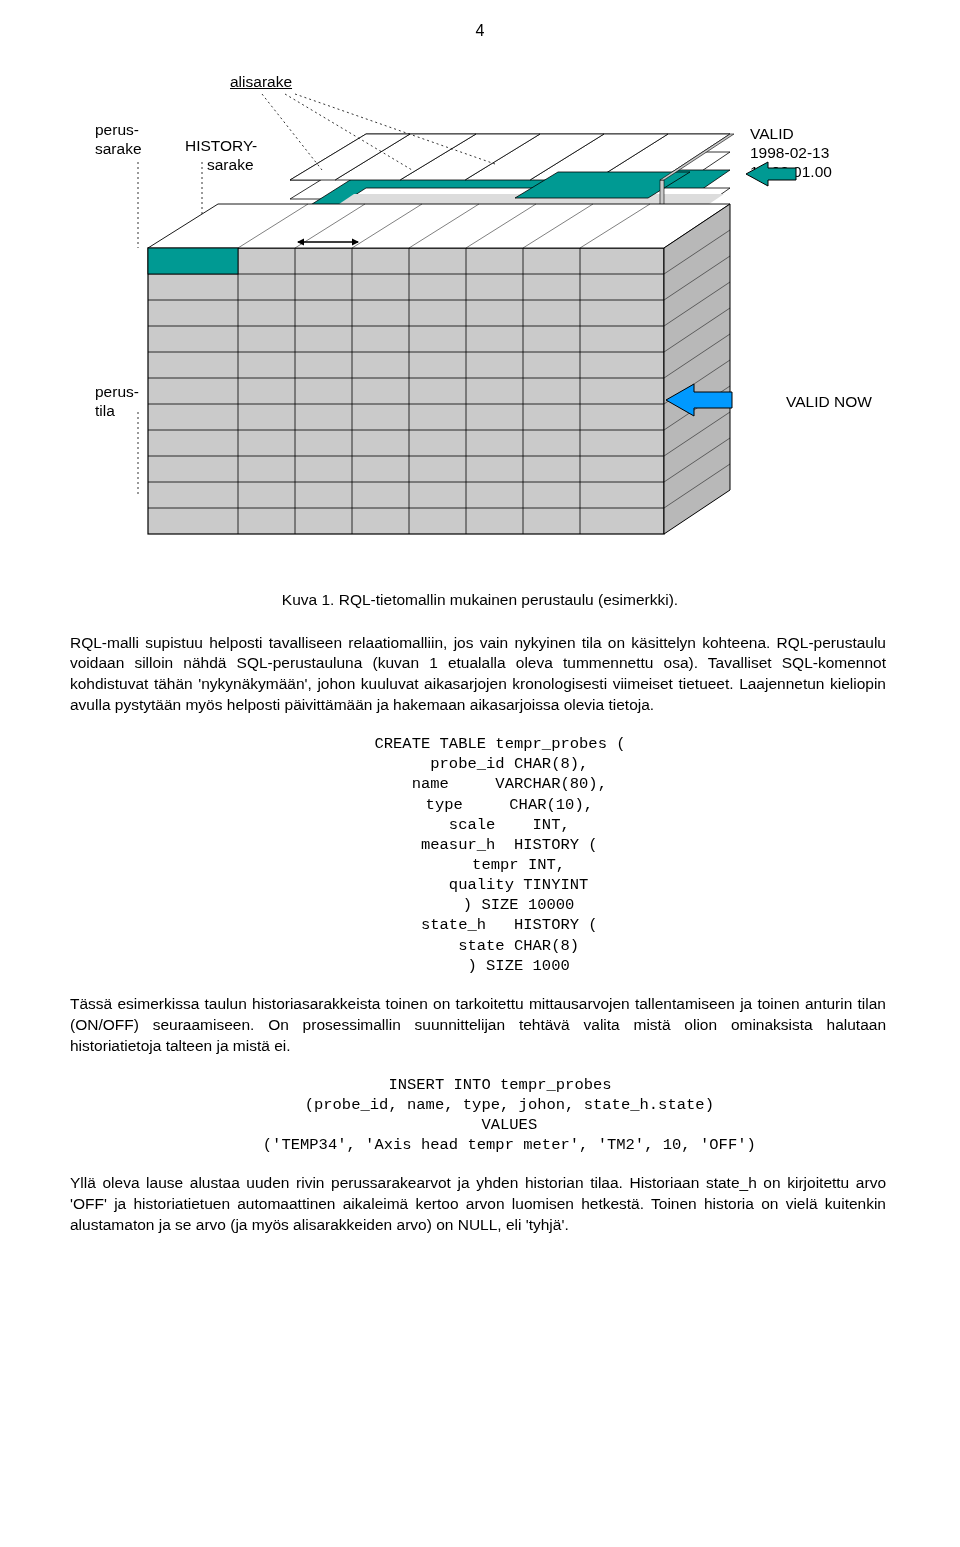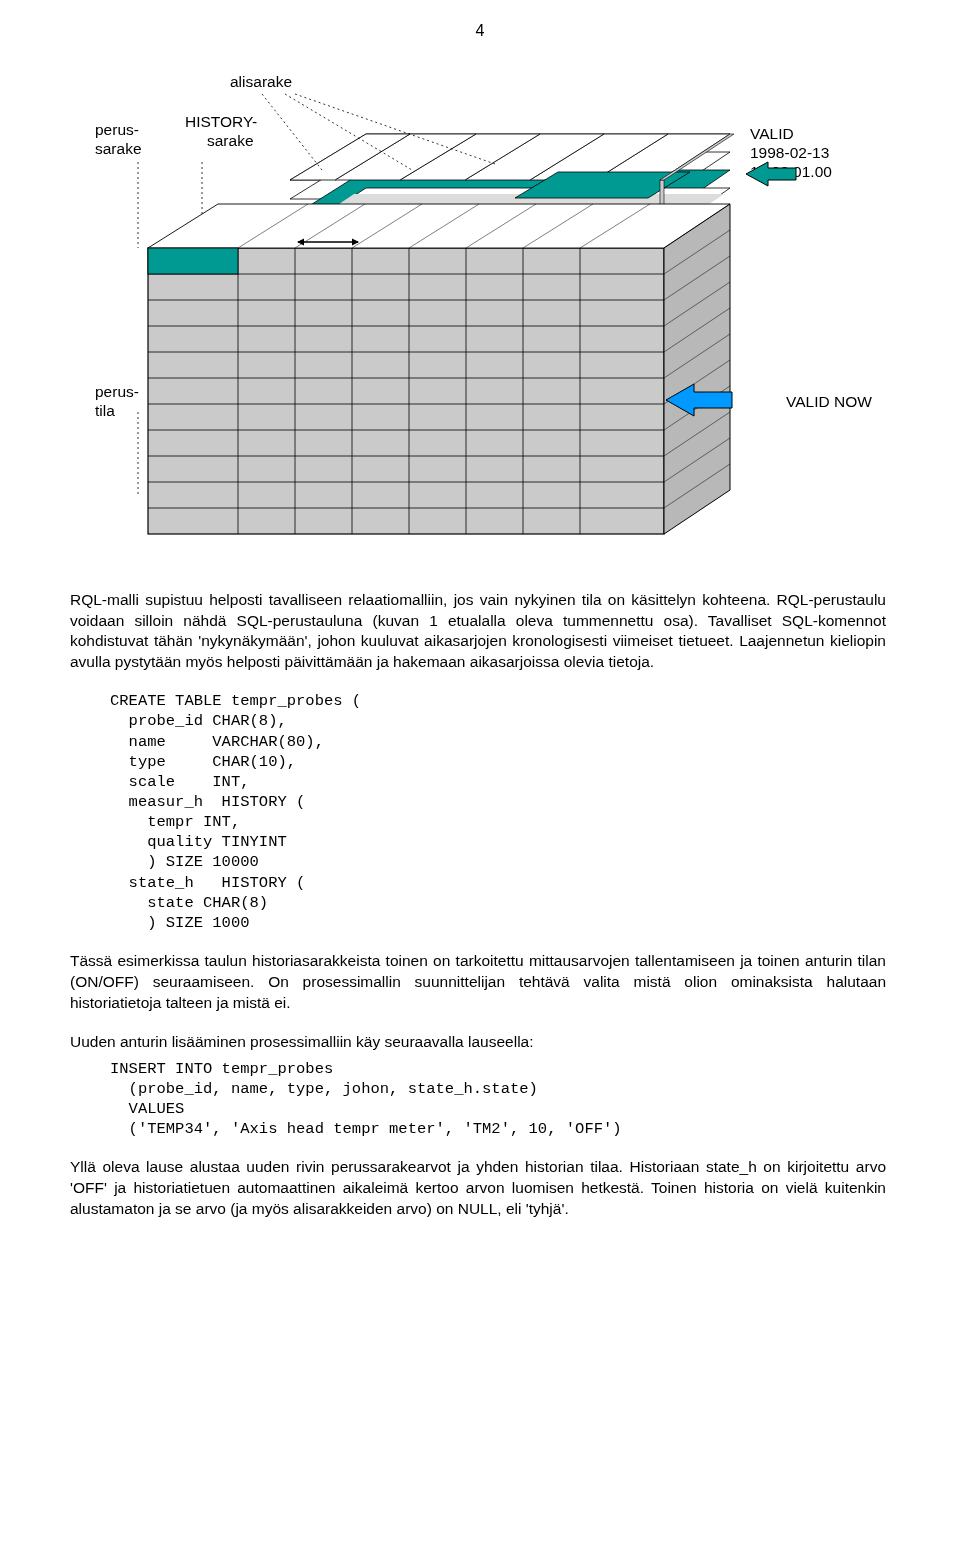--- a/index.html
+++ b/index.html
@@ -38,40 +38,41 @@
   .para {
     margin: 0 4px 18px 0;
     text-align: justify;
   }
   .monoblock {
     font-family: "Courier New", Courier, monospace;
     font-size: 15.5px;
     white-space: pre;
     margin: 6px 0 18px 40px;
     line-height: 1.3;
+    text-align: center;
   }
   .italic { }
 </style>
 </head>
 <body>
 
 <div class="page">
 
   <div class="page-number">4</div>
 
   <div class="diagram-area">
 
-    <div class="lbl" style="left:160px; top:0px;">alisarake</div>
+    <div class="lbl" style="left:160px; top:0px;text-decoration:underline;">alisarake</div>
 
     <div class="lbl" style="left:25px; top:48px;">
       <span>perus-</span><br>
       <span>sarake</span>
     </div>
 
-    <div class="lbl" style="left:115px; top:40px;">
+    <div class="lbl" style="left:115px; top:64px;">
       <span>HISTORY-</span><br>
       <span style="padding-left:22px;">sarake</span>
     </div>
 
     <div class="lbl" style="left:680px; top:52px;">
       <span>VALID</span><br>
       <span>1998-02-13</span><br>
       <span>14:02:01.00</span>
     </div>
 
@@ -177,40 +178,40 @@
       <line x1="594" y1="410" x2="660" y2="366" stroke="#000" stroke-width="0.5"></line>
       <line x1="594" y1="436" x2="660" y2="392" stroke="#000" stroke-width="0.5"></line>
 
       <g>
         <polygon points="596,328 624,312 624,320 662,320 662,336 624,336 624,344" fill="#0099ff" stroke="#000" stroke-width="1"></polygon>
       </g>
 
     </svg>
   </div>
 
+  <p class="caption">Kuva 1. RQL-tietomallin mukainen perustaulu (esimerkki).</p>
 
   <p class="para">RQL-malli supistuu helposti tavalliseen relaatiomalliin, jos vain nykyinen tila on käsittelyn kohteena. RQL-perustaulu voidaan silloin nähdä SQL-perustauluna (kuvan 1 etualalla oleva tummennettu osa). Tavalliset SQL-komennot kohdistuvat tähän 'nykynäkymään', johon kuuluvat aikasarjojen kronologisesti viimeiset tietueet. Laajennetun kieliopin avulla pystytään myös helposti päivittämään ja hakemaan aikasarjoissa olevia tietoja.</p>
 
 
   <div class="monoblock">CREATE TABLE tempr_probes (
   probe_id CHAR(8),
   name     VARCHAR(80),
   type     CHAR(10),
   scale    INT,
   measur_h  HISTORY (
     tempr INT,
     quality TINYINT
     ) SIZE 10000
   state_h   HISTORY (
     state CHAR(8)
     ) SIZE 1000</div>
 
   <p class="para">Tässä esimerkissa taulun historiasarakkeista toinen on tarkoitettu mittausarvojen tallentamiseen ja toinen anturin tilan (ON/OFF) seuraamiseen. On prosessimallin suunnittelijan tehtävä valita mistä olion ominaksista halutaan historiatietoja talteen ja mistä ei.</p>
 
-  <p class="para" style="margin-bottom:6px;">Uuden anturin lisääminen prosessimalliin käy seuraavalla lauseella:</p>
 
   <div class="monoblock">INSERT INTO tempr_probes
   (probe_id, name, type, johon, state_h.state)
   VALUES
   ('TEMP34', 'Axis head tempr meter', 'TM2', 10, 'OFF')</div>
 
   <p class="para" style="margin-bottom:0;">
     <span>Yllä oleva lause alustaa uuden rivin perussarakearvot ja yhden historian tilaa. Historiaan </span><span class="italic">state_h</span><span> on kirjoitettu arvo 'OFF' ja historiatietuen automaattinen aikaleimä kertoo arvon luomisen hetkestä. Toinen historia on vielä kuitenkin alustamaton ja se arvo (ja myös alisarakkeiden arvo) on NULL, eli 'tyhjä'.</span>
   </p>
 

